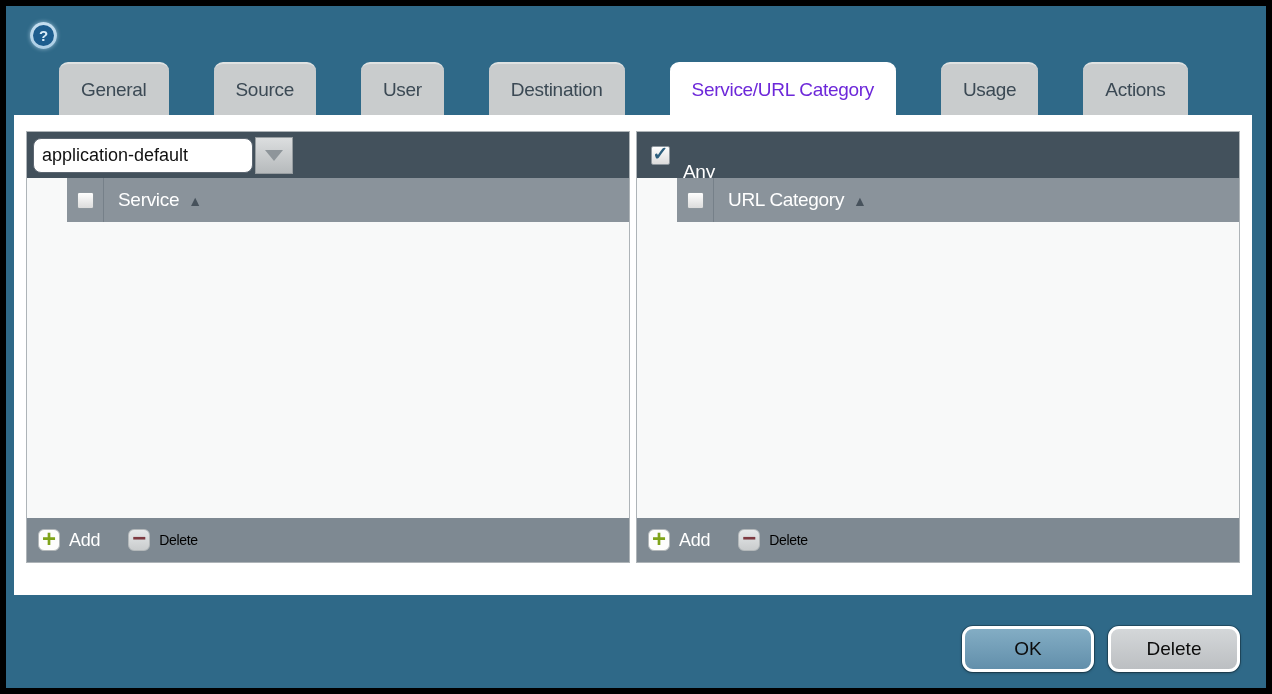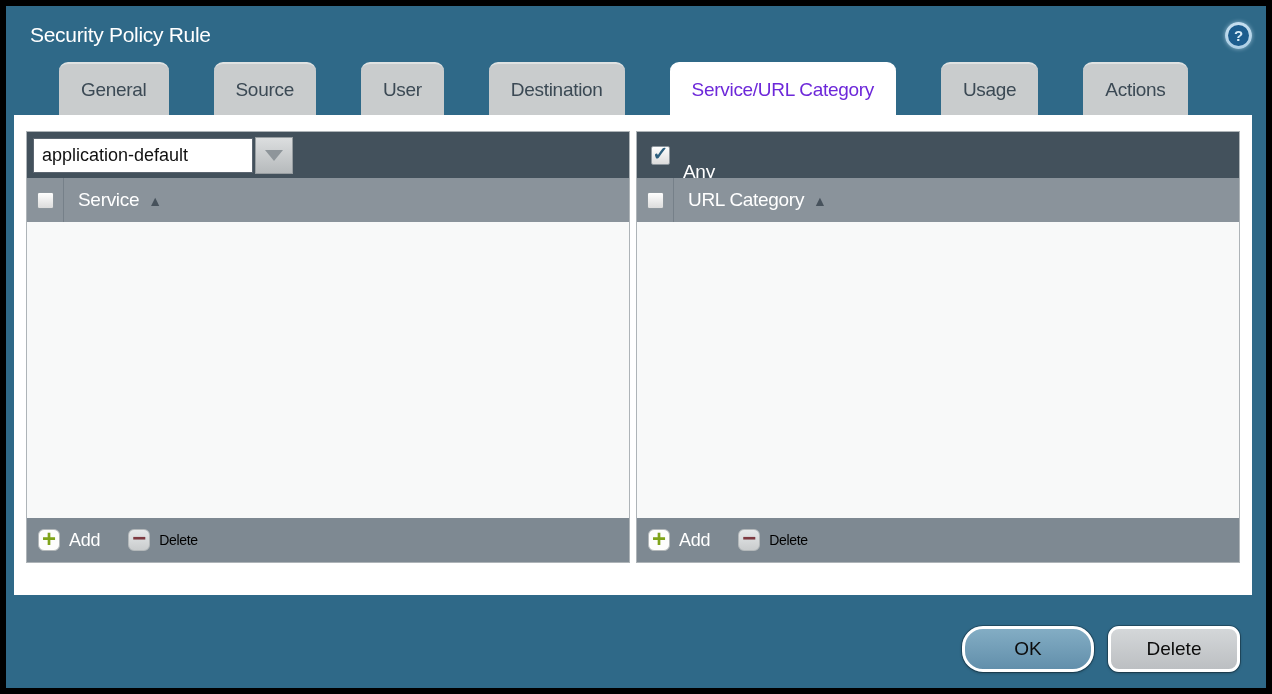--- a/index.html
+++ b/index.html
@@ -90,21 +90,21 @@
 
   
   .select-widget { display: flex; align-items: center; }
   .select-input {
     width: 220px; height: 35px;
     border: 1px solid #5c6671;
     font-family: "Liberation Sans", sans-serif;
     font-size: 18px; color: #111;
     padding: 0 8px;
     background: #ffffff;
-    border-radius: 0;
+    border-radius: 8px;
   }
   .select-arrow-btn {
     width: 38px; height: 37px; margin-left: 2px;
     background: linear-gradient(#dcdedf, #b6babc);
     border: 1px solid #979da1;
     display: flex; align-items: center; justify-content: center;
     cursor: pointer;
   }
   .select-arrow-btn .arrow {
     width: 0; height: 0;
@@ -130,20 +130,21 @@
   }
   .any-label { color: #ffffff; font-size: 19px; margin-left: 13px; letter-spacing: -0.3px; margin-top: 34px; }
 
   
   .col-header {
     height: 44px; flex: none;
     background: #8a939b;
     display: flex; align-items: center;
     color: #ffffff; font-size: 19px; letter-spacing: -0.3px;
     cursor: pointer;
+    margin-left: 40px;
   }
   .col-header .cb-cell {
     width: 37px; height: 100%;
     display: flex; align-items: center; justify-content: center;
     border-right: 1px solid #768089;
     flex: none;
   }
   .col-header .cb-cell .checkbox { width: 17px; height: 17px; }
   .col-label { margin-left: 14px; }
   .sort-arrow { color: #47525c; font-size: 14px; margin-left: 9px; margin-top: 2px; }
@@ -184,30 +185,29 @@
   .btn {
     width: 132px; height: 46px;
     border-radius: 11px;
     border: 3px solid #ffffff;
     font-family: "Liberation Sans", sans-serif;
     font-size: 19px; color: #0c0c0c;
     display: flex; align-items: center; justify-content: center;
     cursor: pointer;
     box-shadow: 0 0 0 1px rgba(0,0,0,0.25), 0 1px 3px rgba(0,0,0,0.35);
   }
-  .btn-ok { background: linear-gradient(#83adc4, #628fab); border-radius: 21px; }
+  .btn-ok { background: linear-gradient(#83adc4, #628fab); }
   .btn-cancel { background: linear-gradient(#d4d7d9, #bcbfc2); }
 </style>
 </head>
 <body>
 
 <div class="screen">
 
   <div class="titlebar">
-    <div class="title">Security Policy Rule</div>
     <div class="help-icon">
       <div class="inner">?</div>
     </div>
   </div>
 
   <div class="tabs">
     <div class="tab">General</div>
     <div class="tab">Source</div>
     <div class="tab">User</div>
     <div class="tab">Destination</div>

